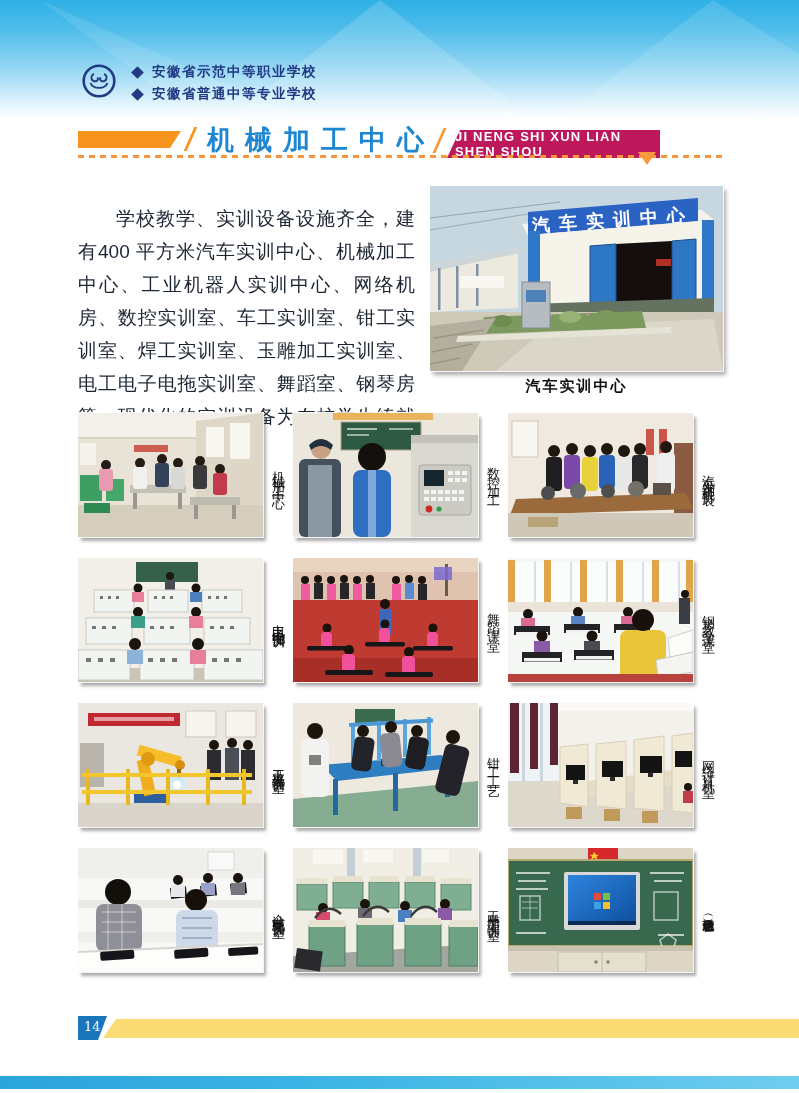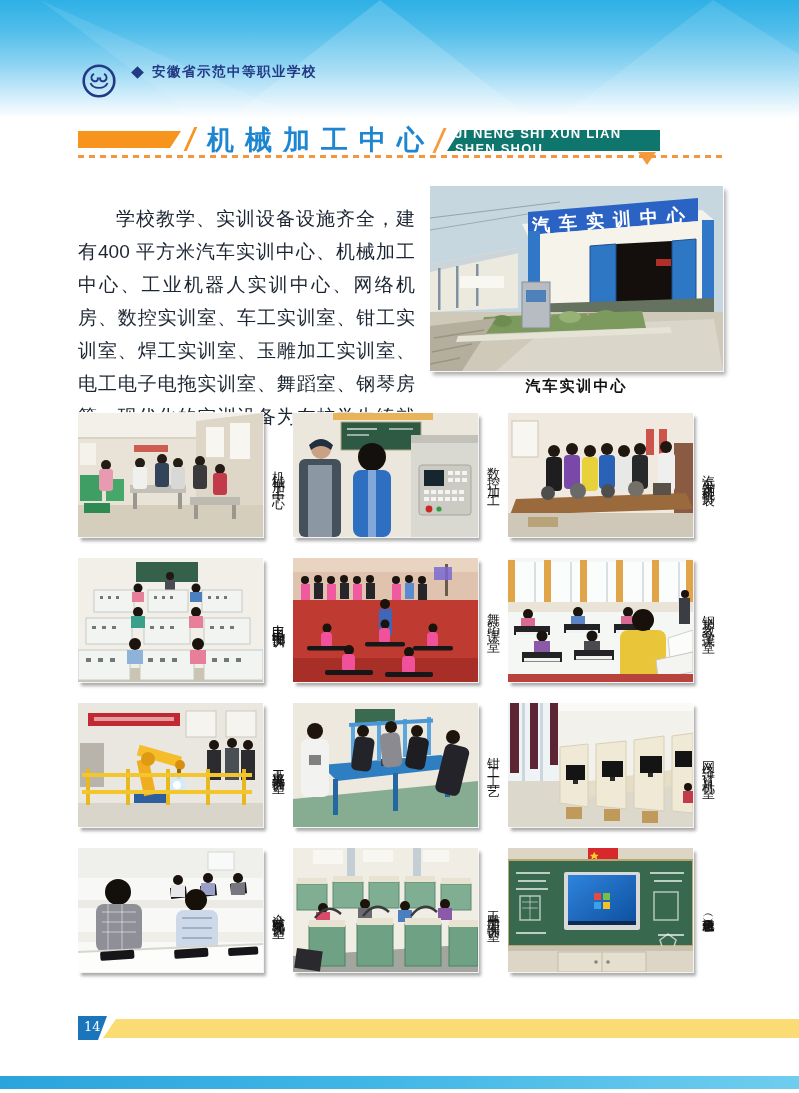--- a/index.html
+++ b/index.html
@@ -20,21 +20,21 @@
   .diamond{width:9px;height:9px;background:#223a85;transform:rotate(45deg);margin-right:10px;flex:0 0 auto;}
 
   
   .banner-block-left{position:absolute;left:78px;top:131px;width:103px;height:17px;background:#F7941E;
     clip-path:polygon(0 0,100% 0,calc(100% - 11px) 100%,0 100%);}
   .slash{position:absolute;width:3px;background:#F7941E;transform:skewX(-24deg);}
   .slash.sl{left:189px;top:127px;height:24px;}
   .slash.sr{left:438px;top:128px;height:25px;background:#F89A3C;}
   .banner-title{position:absolute;left:207px;top:122px;font-size:27px;font-weight:bold;color:#1E86D0;
     letter-spacing:11px;white-space:nowrap;}
-  .banner-block-right{position:absolute;left:447px;top:130px;width:213px;height:21px;background:#0f766e;
+  .banner-block-right{position:absolute;left:447px;top:130px;width:213px;height:28px;background:#be185d;
     clip-path:polygon(13px 0,100% 0,100% 100%,0 100%);display:flex;align-items:center;justify-content:center;}
   .banner-pinyin{color:#fff;font-size:13px;font-weight:bold;letter-spacing:1.2px;padding-left:8px;}
   .banner-notch{position:absolute;left:638px;top:152px;width:0;height:0;
     border-left:9px solid transparent;border-right:9px solid transparent;border-top:13px solid #F89A3C;}
   .dash-rule{position:absolute;left:78px;top:155px;width:644px;height:3px;
     background:repeating-linear-gradient(90deg,#F5953C 0 6px,transparent 6px 11px);}
 
   
   .intro{position:absolute;left:78px;top:183px;width:337px;font-size:19px;line-height:33px;
     color:#1c2532;text-align:justify;text-indent:2em;}
@@ -82,20 +82,24 @@
       <circle cx="18" cy="18" r="15.3" fill="none" stroke="#223a85" stroke-width="2.6"></circle>
       <path d="M13 11c-3 1-3.5 5-1 6.6s6 .2 4.6-3.2" fill="none" stroke="#223a85" stroke-width="1.9"></path>
       <path d="M23 11c3 1 3.5 5 1 6.6s-6 .2-4.6-3.2" fill="none" stroke="#223a85" stroke-width="1.9"></path>
       <path d="M9.5 20c2.5 6.5 14.5 6.5 17 0" fill="none" stroke="#223a85" stroke-width="1.9"></path>
     </svg>
   </div>
   <div class="schools">
     <div class="school-row">
       <span class="diamond"></span>
       <span>安徽省示范中等职业学校</span>
+    </div>
+    <div class="school-row">
+      <span class="diamond"></span>
+      <span>安徽省普通中等专业学校</span>
     </div>
   </div>
 
   <div class="banner-block-left"></div>
   <div class="slash sl"></div>
   <div class="banner-title">机械加工中心</div>
   <div class="slash sr"></div>
   <div class="banner-block-right">
     <span class="banner-pinyin">JI NENG SHI XUN LIAN SHEN SHOU</span>
   </div>

